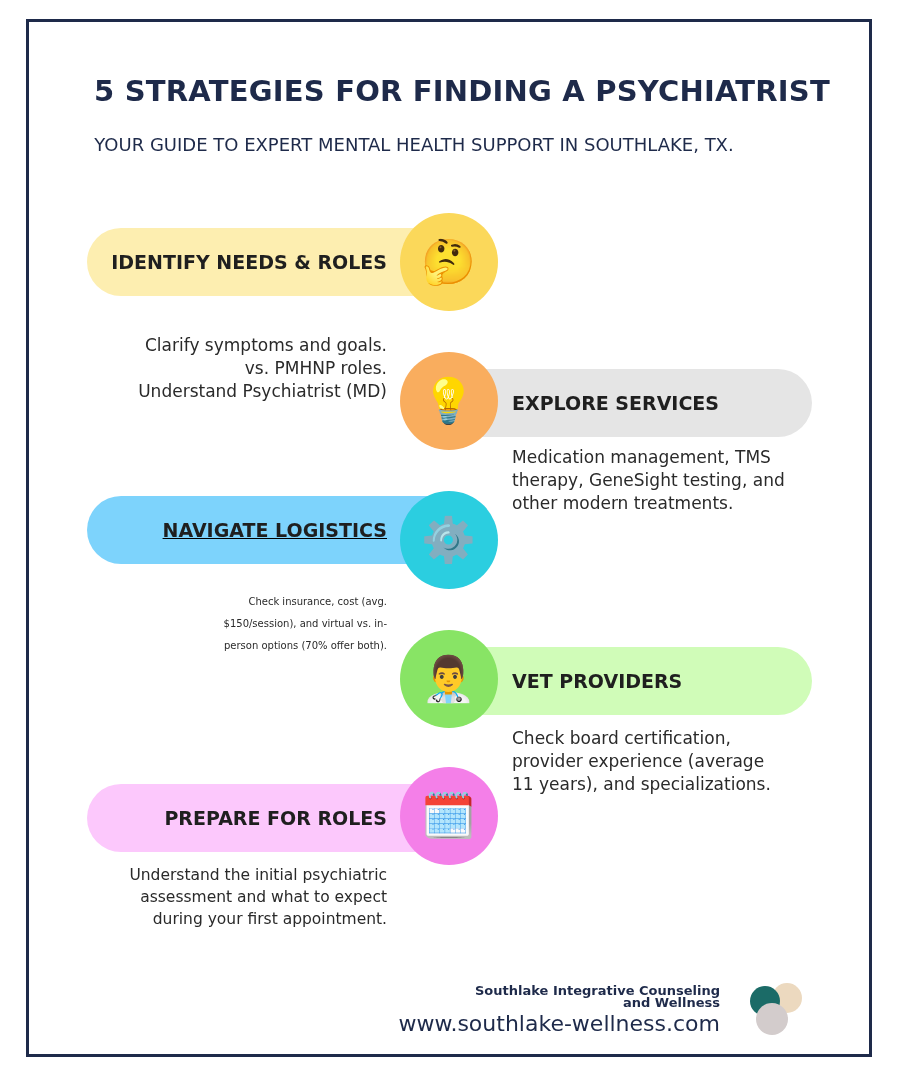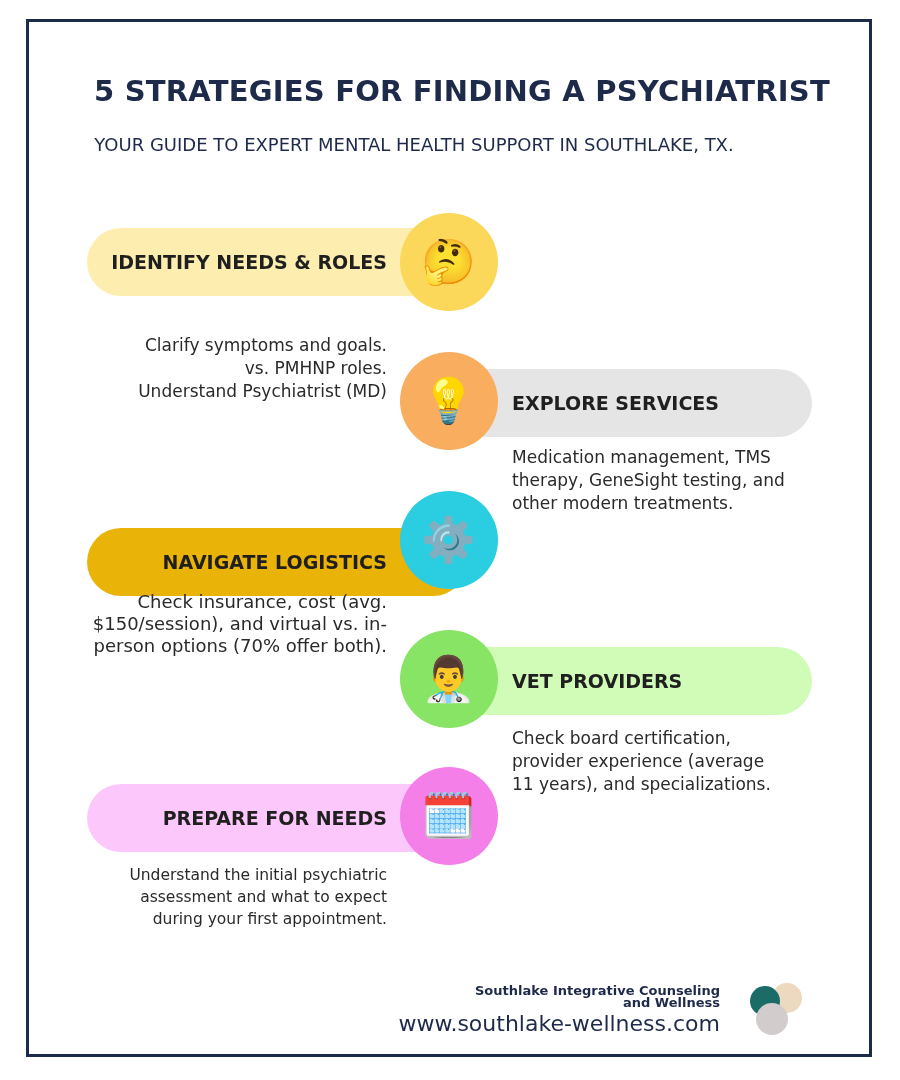--- a/index.html
+++ b/index.html
@@ -45,46 +45,46 @@
 </div>
 <div class="circle" style="left:400px; top:352px; background:#f9ad5e;">
     <span>💡</span>
   </div>
 <div class="desc right" style="top:446px;">
   <div>Medication management, TMS</div>
   <div>therapy, GeneSight testing, and</div>
   <div>other modern treatments.</div>
 </div>
 
-<div class="pill left" style="top:528px; background:#eab308;">
+<div class="pill left" style="top:496px; background:#7dd3fc;text-decoration:underline;">
   <span class="label">NAVIGATE LOGISTICS</span>
 </div>
 <div class="circle" style="left:400px; top:491px; background:#2bcee0;">
     <span>⚙️</span>
   </div>
-<div class="desc left" style="top:591px; font-size:18px; line-height:22px;">
+<div class="desc left" style="top:591px; font-size:10px; line-height:22px;">
   <div>Check insurance, cost (avg.</div>
   <div>$150/session), and virtual vs. in-</div>
   <div>person options (70% offer both).</div>
 </div>
 
 <div class="pill right" style="top:647px; background:#d0fcb8;">
   <span class="label">VET PROVIDERS</span>
 </div>
 <div class="circle" style="left:400px; top:630px; background:#88e465;">
     <span>👨‍⚕️</span>
   </div>
 <div class="desc right" style="top:727px;">
   <div>Check board certification,</div>
   <div>provider experience (average</div>
   <div>11 years), and specializations.</div>
 </div>
 
 <div class="pill left" style="top:784px; background:#fcc8fc;">
-  <span class="label">PREPARE FOR NEEDS</span>
+  <span class="label">PREPARE FOR ROLES</span>
 </div>
 <div class="circle" style="left:400px; top:767px; background:#f47fe8;">
     <span>🗓️</span>
   </div>
 <div class="desc left" style="top:864px; font-size:15.5px; line-height:22px;">
   <div>Understand the initial psychiatric</div>
   <div>assessment and what to expect</div>
   <div>during your first appointment.</div>
 </div>
 

